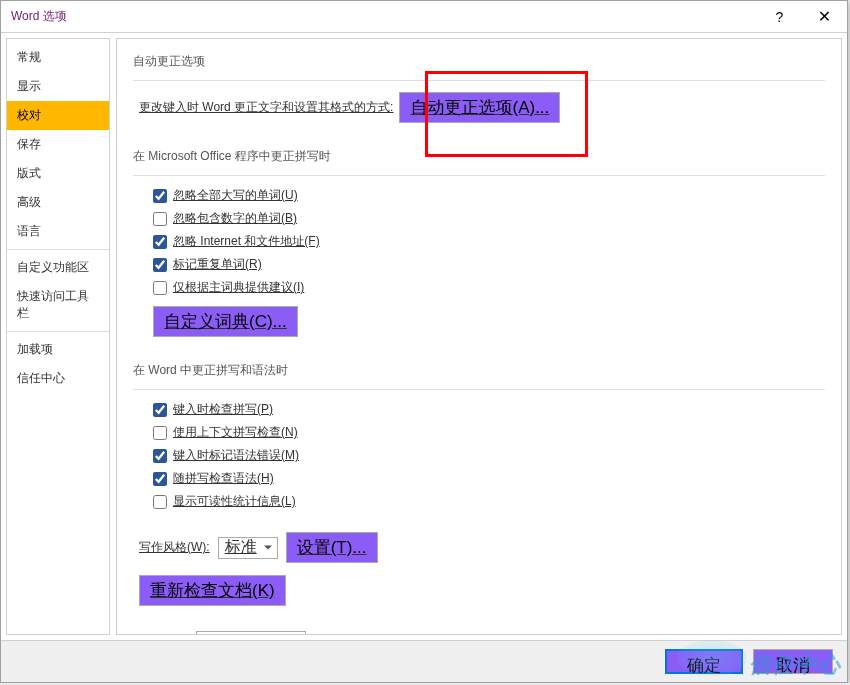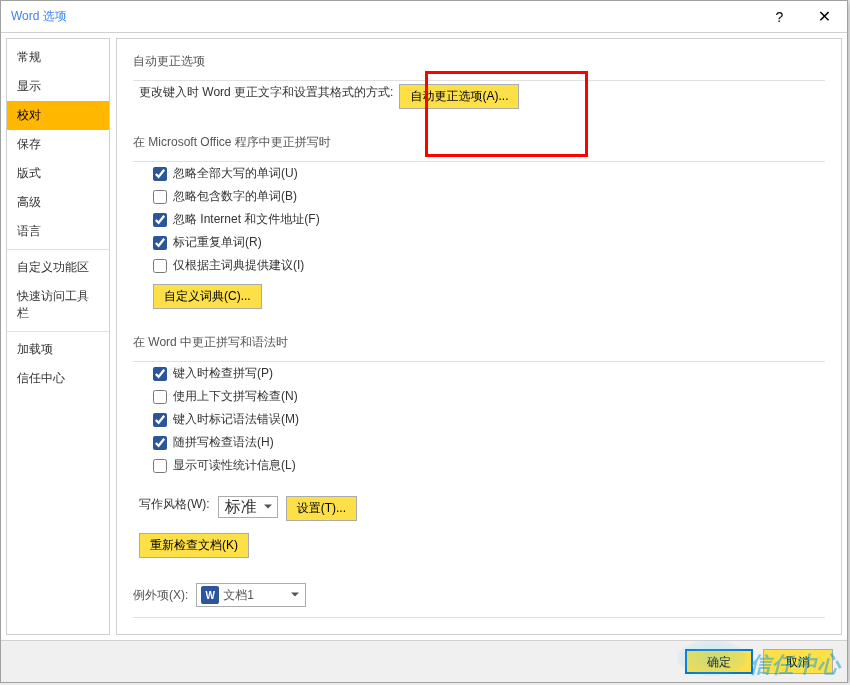--- a/index.html
+++ b/index.html
@@ -11,21 +11,21 @@
       box-shadow: 2px 2px 6px rgba(0,0,0,0.2);
       display: flex; flex-direction: column;
       position: relative;
     }
     .titlebar {
       height: 32px; background: #fff;
       border-bottom: 1px solid #d0d0d0;
       display: flex; align-items: center;
       padding-left: 10px;
     }
-    .titlebar .title { font-size: 12px; color: #3b82f6; }
+    .titlebar .title { font-size: 12px; color: #701a75; }
     .titlebar .spacer { flex: 1; }
     .titlebar .help-btn, .titlebar .close-btn {
       width: 45px; height: 31px;
       display: flex; align-items: center; justify-content: center;
       font-size: 14px; cursor: pointer;
       font-family: "Segoe UI", sans-serif;
     }
     .titlebar .close-btn { font-size: 16px; }
     .body {
       flex: 1; display: flex; overflow: hidden;
@@ -46,42 +46,43 @@
     .sidebar-item.selected { background: #ffb700; color: #000; }
     .sidebar-sep { height: 1px; background: #e0e0e0; margin: 3px 0; }
     .content {
       flex: 1; overflow-y: auto;
       padding: 8px 16px;
       border: 1px solid #d0d0d0;
     }
     .section-header {
       color: #555; font-weight: normal;
       padding: 6px 0 10px 0;
-      margin-bottom: 0;
+      margin-bottom: 8px;
       border-bottom: 1px solid #e0e0e0;
       font-size: 12px;
     }
     .section-body { padding: 0 6px 16px 6px; }
     .row {
-      display: flex; 
+      display: flex; align-items: center;
       padding: 3px 0;
       font-size: 12px;
       color: #333;
+      text-decoration: underline;
     }
     .row label { display: flex; align-items: center; cursor: pointer; }
     .row input[type="checkbox"] {
       width: 14px; height: 14px; margin-right: 6px;
       accent-color: #2b579a;
     }
     .indent { padding-left: 14px; }
     .btn {
-      background: #fde047;
+      background: #8b5cf6;
       border: 1px solid #ababab;
       padding: 3px 10px;
-      font-size: 12px;
+      font-size: 17px;
       cursor: pointer;
       font-family: inherit;
     }
     .highlight-box {
       position: absolute;
       left: 424px; top: 70px;
       width: 163px; height: 86px;
       border: 3px solid #ff0000;
       pointer-events: none;
     }

